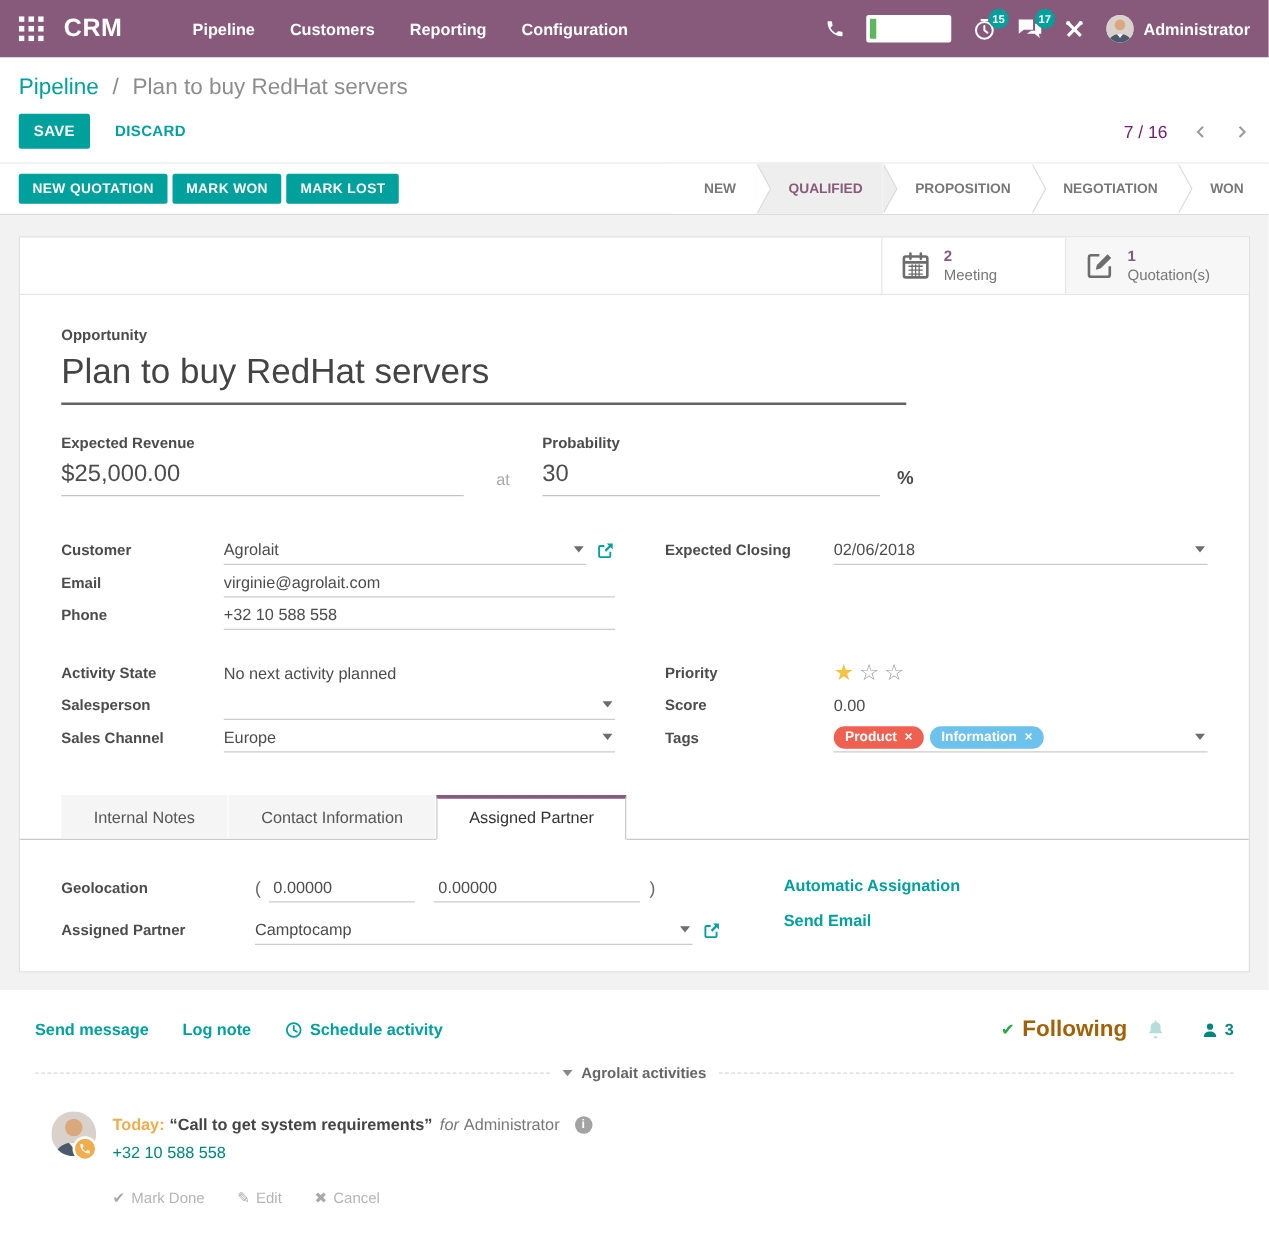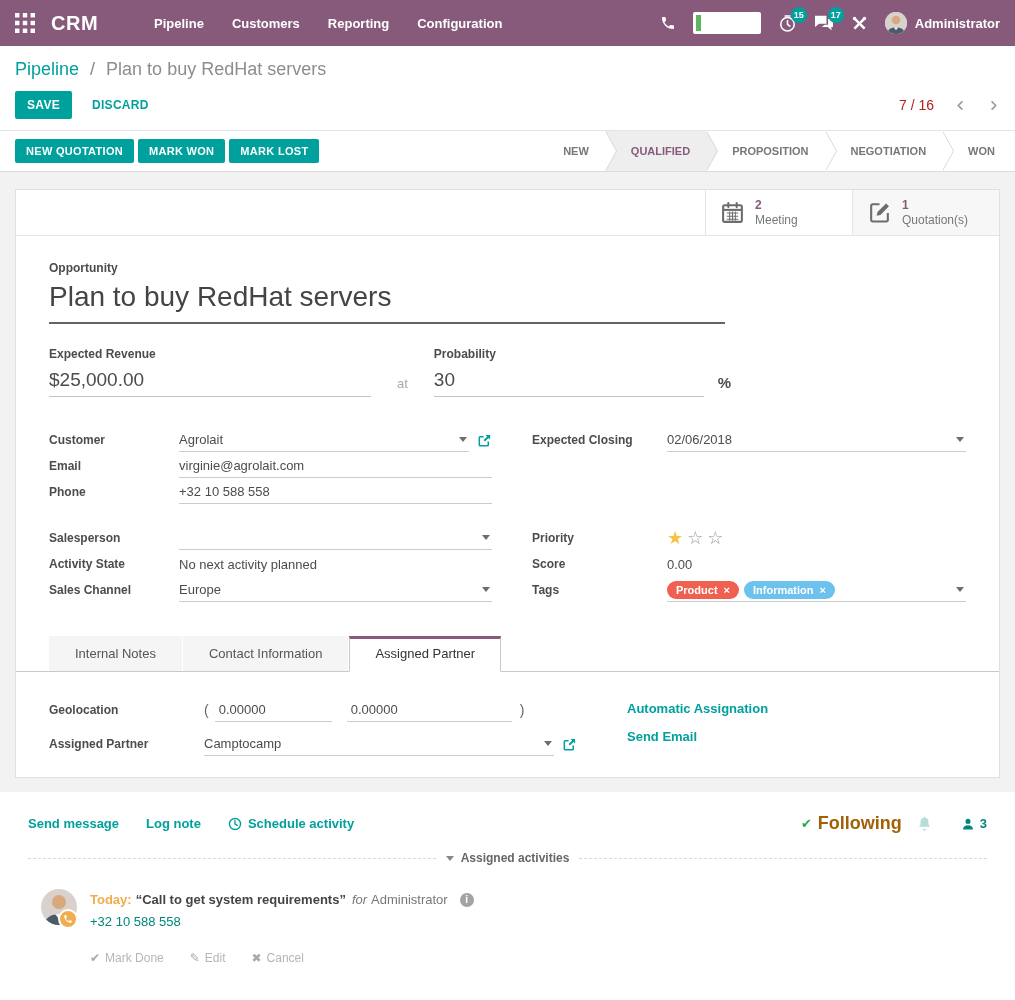--- a/index.html
+++ b/index.html
@@ -28,21 +28,21 @@
   .breadcrumb { font-size:18px; margin-bottom:11px; }
   .breadcrumb .bc-parent { color:#00A09D; cursor:pointer; }
   .breadcrumb .bc-sep { color:#888; margin:0 6px; }
   .breadcrumb .bc-current { color:#8d8d8d; }
   .cp-actions { display:flex; align-items:center; }
   .btn-primary { background:#00A09D; color:#fff; border:none; font-size:12px; font-weight:bold;
     padding:7px 12px; border-radius:2px; cursor:pointer; font-family:inherit; letter-spacing:.3px; }
   .btn-link { background:none; border:none; color:#00A09D; font-size:12px; font-weight:bold;
     margin-left:20px; cursor:pointer; font-family:inherit; letter-spacing:.3px; }
   .pager { margin-left:auto; display:flex; align-items:center; gap:20px; }
-  .pager-count { font-size:14px; color:#b91c1c;text-align:right; }
+  .pager-count { font-size:14px; color:#701a75;text-align:right; }
   .pager-arrow { width:13px; height:13px; color:#999; cursor:pointer; display:flex; }
 
   
   .statusbar { height:41px; background:#fff; border-bottom:1px solid #dcdcdc; display:flex; align-items:stretch; }
   .sb-buttons { display:flex; align-items:center; gap:4px; padding-left:15px; }
   .btn-status { background:#00A09D; color:#fff; border:none; font-size:11px; font-weight:bold;
     padding:6px 11px; border-radius:2px; cursor:pointer; font-family:inherit; letter-spacing:.3px; }
   .stages { margin-left:auto; display:flex; align-items:stretch; }
   .stage { position:relative; display:flex; align-items:center; padding:0 16px 0 26px; font-size:11px;
     font-weight:bold; color:#777; cursor:pointer; background:#fff; }
@@ -348,31 +348,31 @@
               </span>
           </div>
           <div class="frow">
             <span class="flabel">Phone</span>
             <span class="fvalue">
                 <span>+32 10 588 558</span>
               </span>
           </div>
           <div class="fgap"></div>
           <div class="frow">
-            <span class="flabel">Salesperson</span>
-            <span class="fvalue">
-              <span></span>
-              <span class="caret"></span>
-            </span>
-          </div>
-          <div class="frow">
             <span class="flabel">Activity State</span>
             <span class="fvalue noline">
                 <span>No next activity planned</span>
               </span>
+          </div>
+          <div class="frow">
+            <span class="flabel">Salesperson</span>
+            <span class="fvalue">
+              <span></span>
+              <span class="caret"></span>
+            </span>
           </div>
           <div class="frow">
             <span class="flabel">Sales Channel</span>
             <span class="fvalue">
               <span>Europe</span>
               <span class="caret"></span>
             </span>
           </div>
         </div>
 
@@ -489,21 +489,21 @@
         </span>
         <span class="cnt">3</span>
       </span>
     </div>
   </div>
 
   <div class="section-divider">
     <span class="dash"></span>
     <span class="section-title">
       <span class="tri-down"></span>
-      <span>Assigned activities</span>
+      <span>Agrolait activities</span>
     </span>
     <span class="dash"></span>
   </div>
 
   <div class="activity">
     <div class="act-avatar">
       <span class="photo">
         <svg viewBox="0 0 36 36">
             <rect width="36" height="36" fill="#d9d2cc"></rect>
             <circle cx="18" cy="13" r="7" fill="#d9a87c"></circle>

